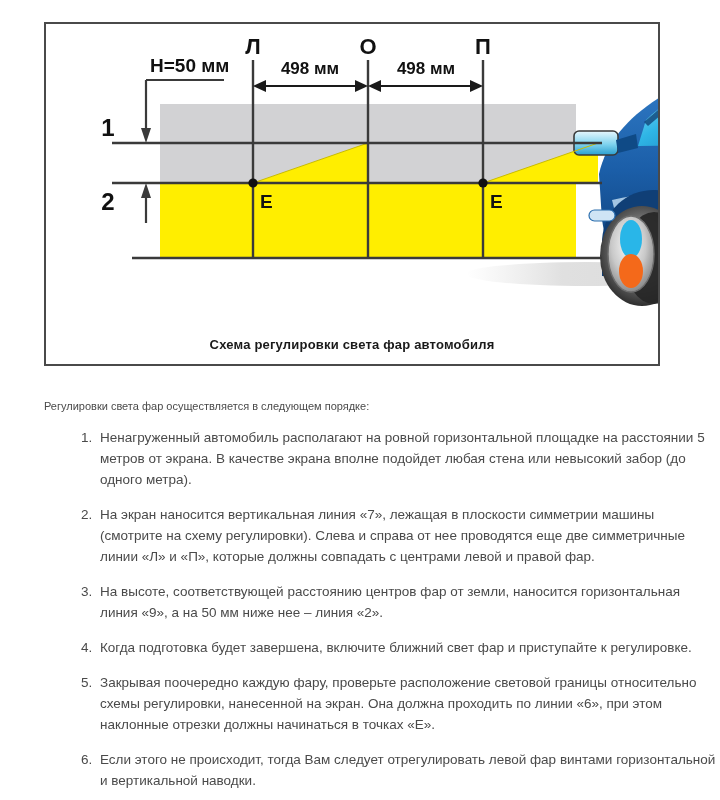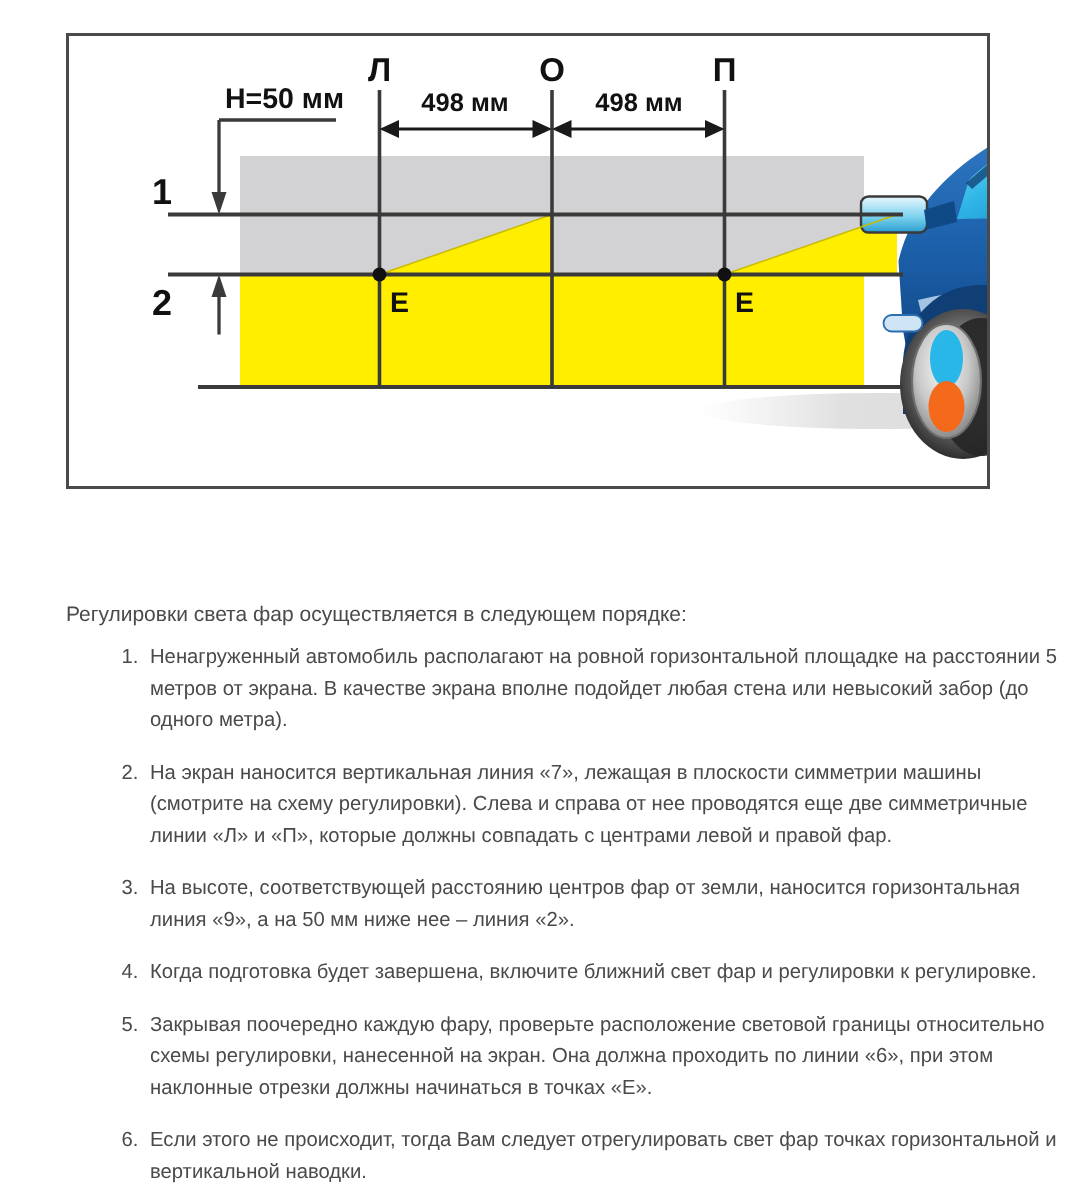--- a/index.html
+++ b/index.html
@@ -7,34 +7,34 @@
     width:720px;height:800px;
     background:#ffffff;
     font-family:"Liberation Sans", sans-serif;
     color:#3b3b3b;
     overflow:hidden;
   }
   .page{position:relative;width:720px;height:800px;}
 
   
   .figure-box{
-    position:absolute;left:44px;top:22px;width:616px;height:304px;
+    position:absolute;left:44px;top:22px;width:616px;height:344px;
     border:2px solid #4a4a4a;background:#ffffff;box-sizing:border-box;
   }
   .diagram{position:absolute;left:0;top:0;width:612px;height:300px;overflow:hidden;}
   .fig-caption{
     position:absolute;left:0;right:0;top:300px;height:40px;
     display:flex;align-items:center;justify-content:center;
     font-size:13px;font-weight:bold;color:#1a1a1a;letter-spacing:.2px;
   }
 
   
   .intro{
     position:absolute;left:44px;top:385px;width:630px;
-    font-size:14px;line-height:20px;color:#4a4a4a;
+    font-size:11px;line-height:20px;color:#4a4a4a;
   }
   ol.steps{
     position:absolute;left:58px;top:415px;width:620px;
     margin:12px;padding:0 0 0 26px;
     font-size:13.5px;line-height:21px;color:#4a4a4a;
   }
   ol.steps > li{margin-bottom:14px;padding-left:4px;}
   ol.steps > li::marker{color:#4a4a4a;}
 
   svg{display:block;}
@@ -176,26 +176,27 @@
           <text x="62" y="112" text-anchor="middle" font-family="Liberation Sans, sans-serif" font-size="24" font-weight="bold" fill="#111111">1</text>
           <text x="62" y="186" text-anchor="middle" font-family="Liberation Sans, sans-serif" font-size="24" font-weight="bold" fill="#111111">2</text>
 
           <text x="214" y="184" font-family="Liberation Sans, sans-serif" font-size="19" font-weight="bold" fill="#111111">Е</text>
           <text x="444" y="184" font-family="Liberation Sans, sans-serif" font-size="19" font-weight="bold" fill="#111111">Е</text>
 
         </g>
       </svg>
     </div>
 
+    <div class="fig-caption">Схема регулировки света фар автомобиля</div>
   </div>
 
   <p class="intro">Регулировки света фар осуществляется в следующем порядке:</p>
 
   <ol class="steps">
     <li>Ненагруженный автомобиль располагают на ровной горизонтальной площадке на расстоянии 5 метров от экрана. В качестве экрана вполне подойдет любая стена или невысокий забор (до одного метра).</li>
     <li>На экран наносится вертикальная линия «7», лежащая в плоскости симметрии машины (смотрите на схему регулировки). Слева и справа от нее проводятся еще две симметричные линии «Л» и «П», которые должны совпадать с центрами левой и правой фар.</li>
     <li>На высоте, соответствующей расстоянию центров фар от земли, наносится горизонтальная линия «9», а на 50 мм ниже нее – линия «2».</li>
-    <li>Когда подготовка будет завершена, включите ближний свет фар и регулировки к регулировке.</li>
+    <li>Когда подготовка будет завершена, включите ближний свет фар и приступайте к регулировке.</li>
     <li>Закрывая поочередно каждую фару, проверьте расположение световой границы относительно схемы регулировки, нанесенной на экран. Она должна проходить по линии «6», при этом наклонные отрезки должны начинаться в точках «Е».</li>
-    <li>Если этого не происходит, тогда Вам следует отрегулировать свет фар точках горизонтальной и вертикальной наводки.</li>
+    <li>Если этого не происходит, тогда Вам следует отрегулировать левой фар винтами горизонтальной и вертикальной наводки.</li>
   </ol>
 
 </div>
 
 </body></html>

